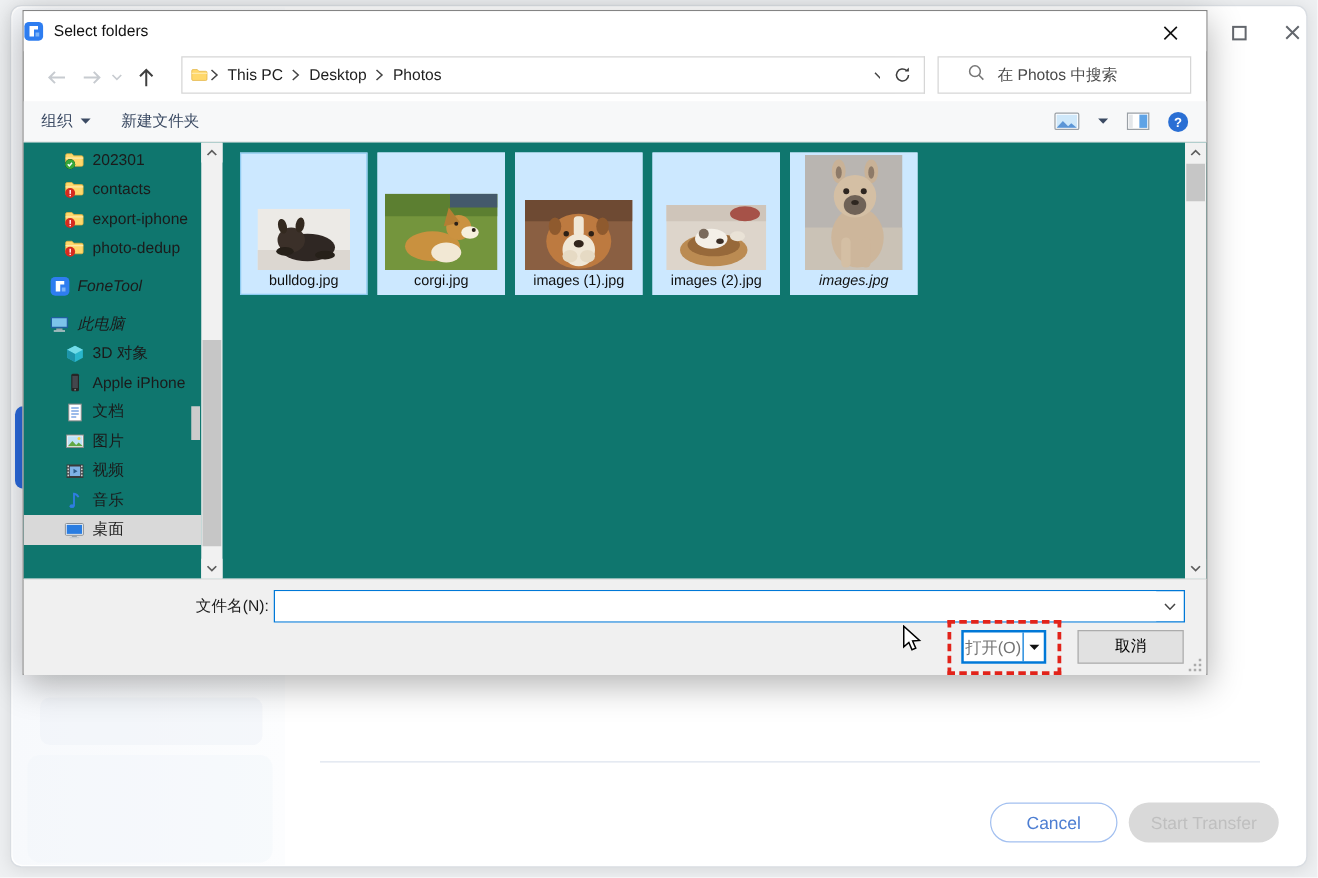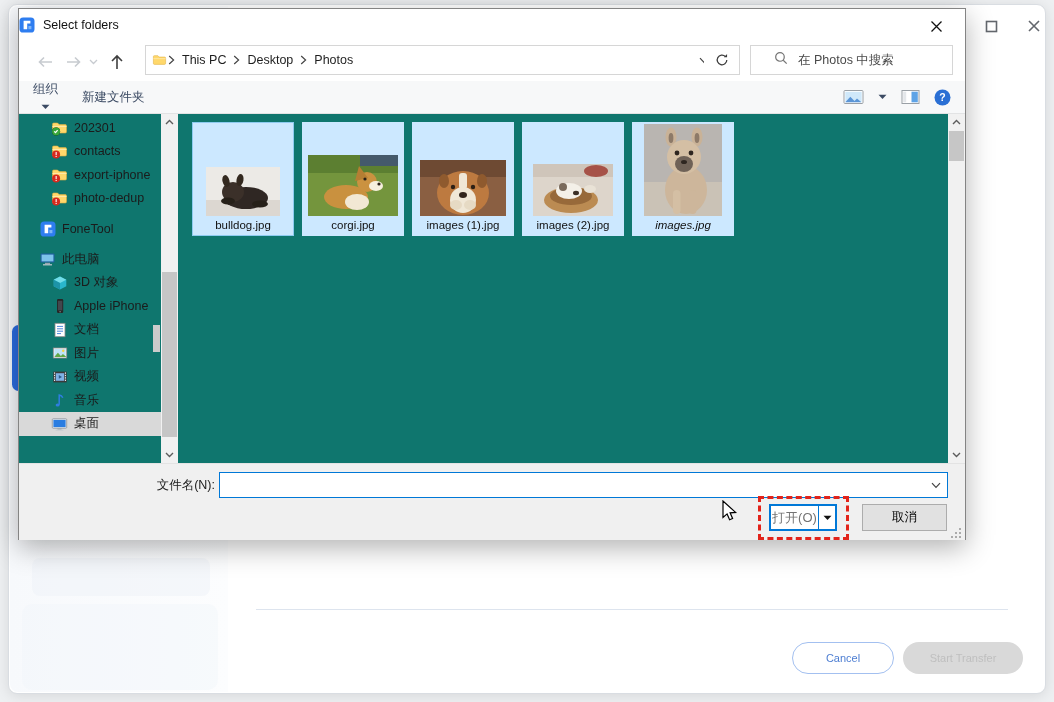--- a/index.html
+++ b/index.html
@@ -9,21 +9,21 @@
   .icon { display:inline-flex; align-items:center; justify-content:center; }
   .icon svg { display:block; }
 
   
   .app-window { left:8px; top:4px; width:1038px; height:690px; background:#fff; border:1px solid #d9dde2; border-radius:9px; box-shadow:0 2px 14px rgba(0,0,0,.10); }
   .app-left-panel { left:1px; top:1px; width:218px; height:686px; background:linear-gradient(90deg,#f7f9fc,#fcfdfe); border-radius:8px 0 0 8px; }
   .app-faint-row1 { left:22px; top:552px; width:178px; height:38px; background:#eef2f8; opacity:.55; border-radius:8px; }
   .app-faint-row2 { left:12px; top:598px; width:196px; height:86px; background:#f0f4f9; opacity:.4; border-radius:10px; }
   .nav-active-pill { left:3px; top:320px; width:13px; height:66px; background:#2b6be0; border-radius:7px; }
   .app-divider { left:247px; top:604px; width:752px; height:1px; background:#dde4ee; }
-  .app-btn { border-radius:17px; font-size:11px; display:flex; align-items:center; justify-content:center; cursor:pointer; }
+  .app-btn { border-radius:17px; font-size:14px; display:flex; align-items:center; justify-content:center; cursor:pointer; }
   .app-cancel { left:783px; top:637px; width:102px; height:32px; background:#fff; border:1px solid #a3c0f0; color:#4d7ed2; }
   .app-start { left:894px; top:637px; width:120px; height:32px; background:#d9d9d9; color:#bfbfbf; border:none; }
   .win-ctrl { color:#63676d; width:26px; height:24px; display:flex; align-items:center; justify-content:center; }
 
   
   .dialog { left:18px; top:8px; width:948px; height:532px; background:#fff; border:1px solid #848484; box-shadow:0 8px 26px rgba(0,0,0,.30); }
   .dlg-titlebar { left:0; top:0; width:100%; height:32px; background:#fff; display:flex; align-items:center; padding-left:0; }
   .dlg-title { font-size:12.5px; margin-left:8px; color:#111; }
   .dlg-close { right:14px; top:4px; width:30px; height:26px; display:flex; align-items:center; justify-content:center; color:#111; }
 
@@ -40,21 +40,21 @@
   .searchbox input::placeholder { color:#4a4a4a; opacity:1; }
   .search-glyph { color:#757575; }
 
   .toolbar { left:0; top:72px; width:100%; height:33px; background:#f7f8f9; border-bottom:1px solid #e2e3e4; display:flex; align-items:center; font-size:12.5px; color:#3b4a63; }
   .tb-item { display:flex; align-items:center; gap:6px; padding:0 12px; height:100%; cursor:pointer; }
   .tb-right { margin-left:auto; display:flex; align-items:center; gap:14px; padding-right:14px; }
 
   .body { left:0; top:105px; width:946px; height:349px; background:#0f766e; overflow:hidden; }
   .sidebar { left:0; top:0; width:142px; height:349px; padding-top:2px; }
   .side-item { height:23.5px; display:flex; align-items:center; gap:6px; font-size:12.5px; cursor:pointer; white-space:nowrap; overflow:hidden; }
-  .side-item.lvl1 { padding-left:20px; }
+  .side-item.lvl1 { padding-left:20px;font-style:italic; }
   .side-item.lvl2 { padding-left:32px; }
   .side-item.grp { margin-top:7px; }
   .side-item.selected { background:#d9d9d9; }
   .side-item .icon { width:17px; height:17px; flex:0 0 17px; }
 
   .scrollbar { width:17px; background:#f1f1f1; }
   .sb-arrow { position:absolute; left:0; width:17px; height:16px; display:flex; align-items:center; justify-content:center; color:#5c5c5c; background:#f1f1f1; }
   .sb-thumb { position:absolute; left:1px; width:15px; background:#c6c6c6; }
   .side-scroll { left:142px; top:0; height:349px; }
   .main-scroll { left:929px; top:0; height:349px; }
@@ -187,21 +187,21 @@
         <svg width="14" height="14" viewBox="0 0 15 15">
             <circle cx="6.4" cy="6.4" r="4.6" fill="none" stroke="currentColor" stroke-width="1.3"></circle>
             <path d="M9.9 9.9 L13.6 13.6" stroke="currentColor" stroke-width="1.3"></path>
           </svg>
       </span>
       <input type="text" placeholder="在 Photos 中搜索" style="">
     </div>
   </div>
 
   <div class="abs toolbar">
-    <div class="tb-item" style="padding-left:14px;flex-direction:column;">
+    <div class="tb-item" style="padding-left:14px;">
       <span>组织</span>
       <svg width="9" height="6" viewBox="0 0 9 6">
           <path d="M0.5 0.8 L4.5 5 L8.5 0.8" fill="#3b4a63"></path>
         </svg>
     </div>
     <div class="tb-item">
       <span>新建文件夹</span>
     </div>
     <div class="tb-right">
       <span class="icon">

